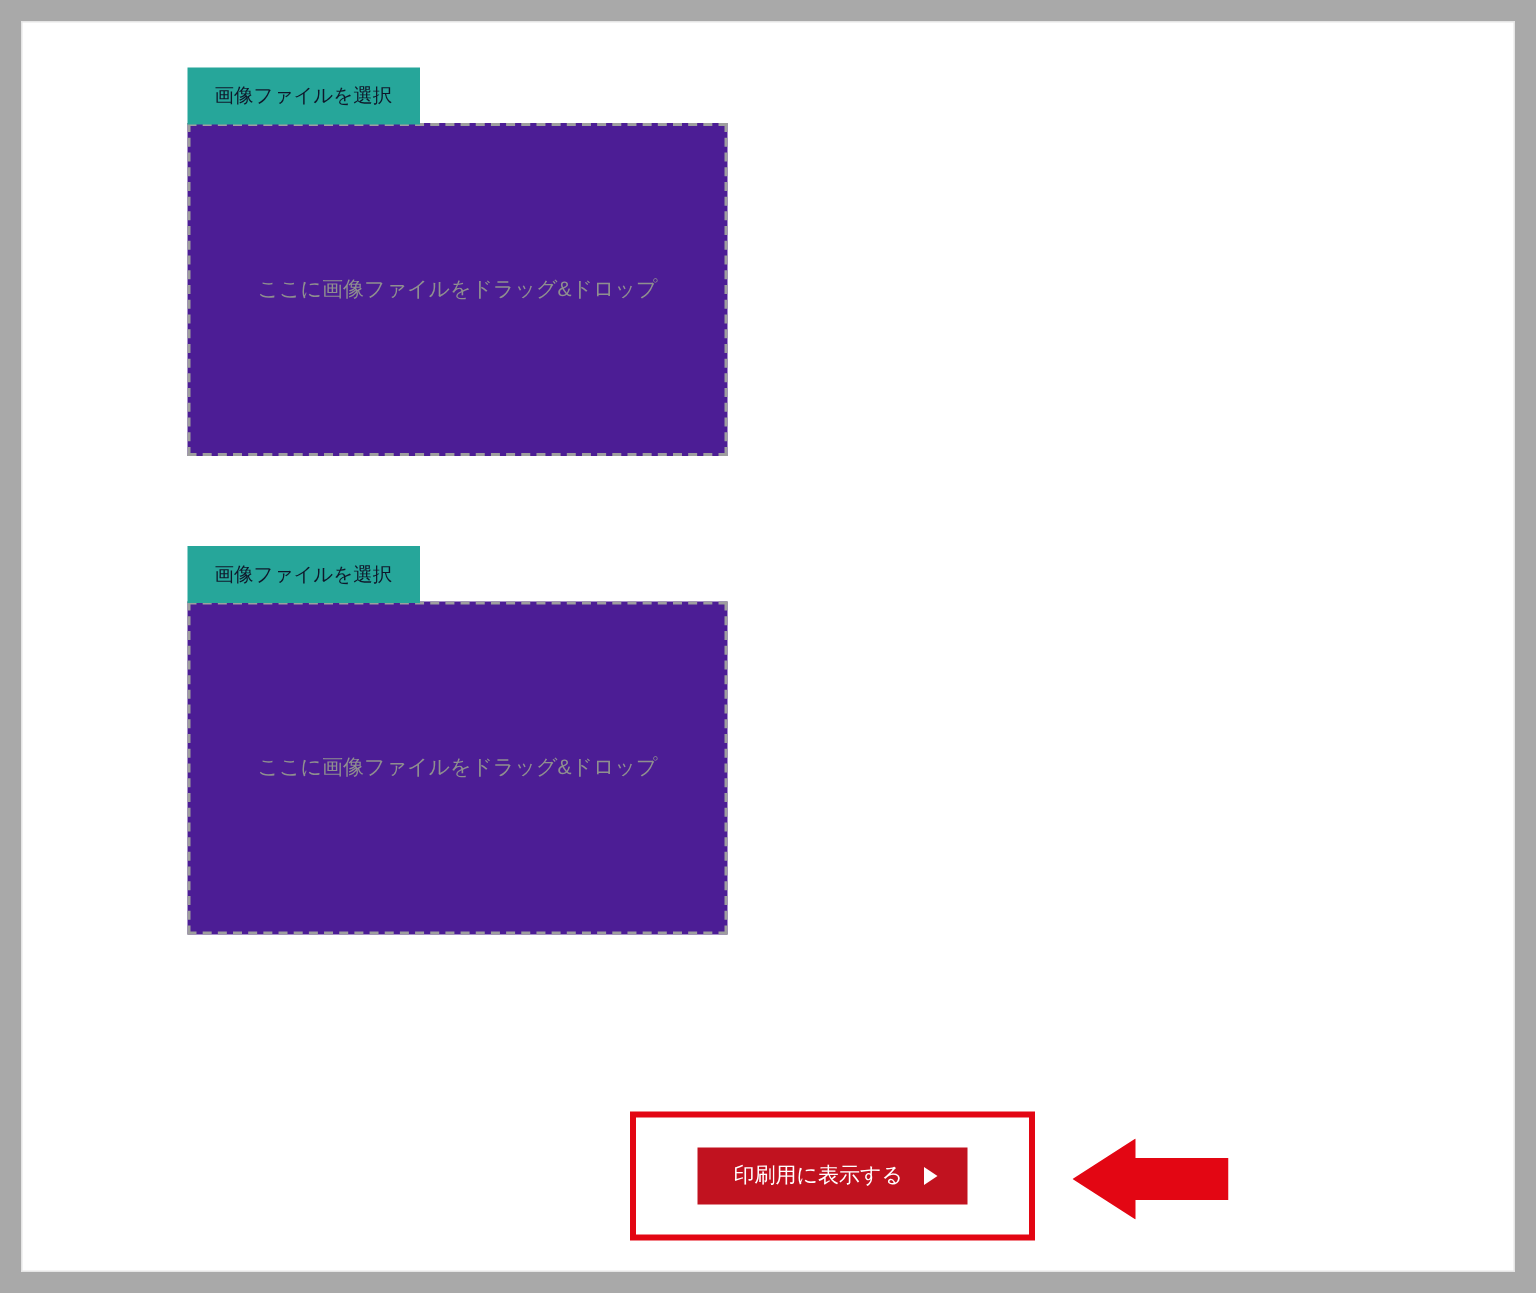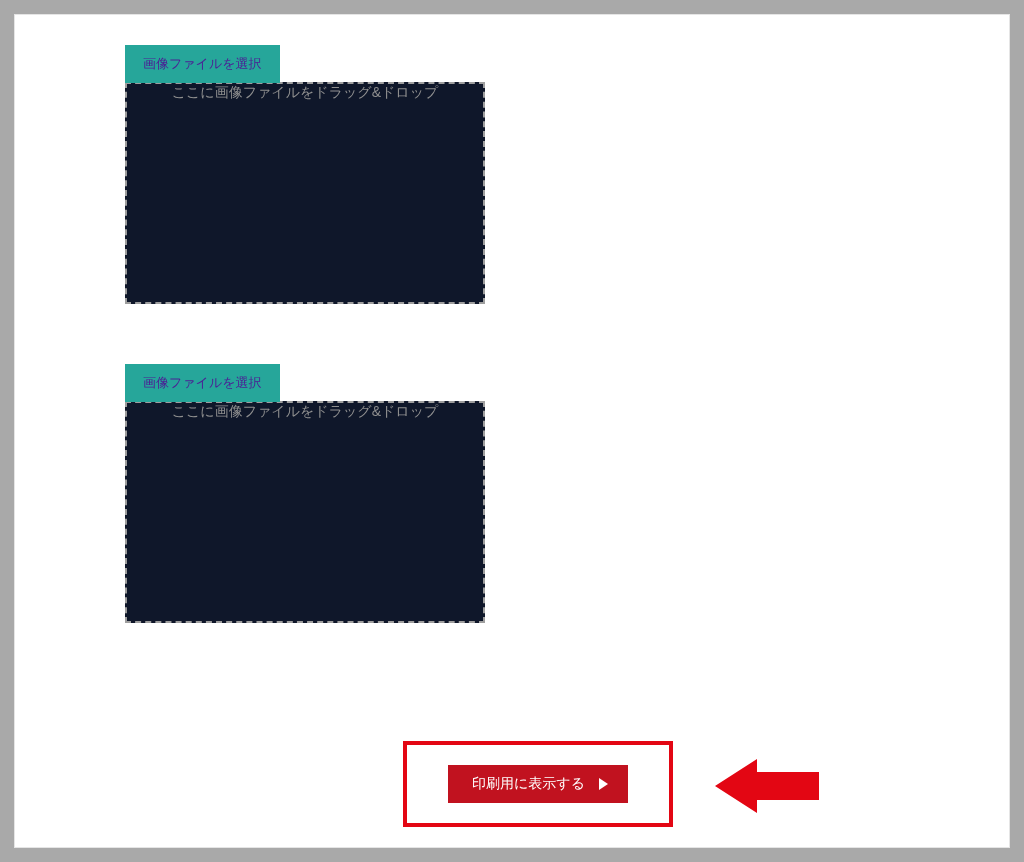--- a/index.html
+++ b/index.html
@@ -25,45 +25,46 @@
     .upload-block {
       margin-bottom: 60px;
     }
     .instruction {
       color: #565656;
       font-size: 14px;
       margin-bottom: 18px;
     }
     .select-btn {
       background: #26a69a;
-      color: #4c1d95;
+      color: #0f172a;
       font-size: 13px;
       border: none;
       padding: 10px 18px;
       cursor: pointer;
       display: inline-block;
       position: relative;
       z-index: 2;
     }
     .dropzone {
       margin-top: -1px;
       width: 360px;
       height: 222px;
       border: 2px dashed #9e9e9e;
-      background: #0f172a;
+      background: #4c1d95;
       display: flex;
+      align-items: center;
       justify-content: center;
     }
     .dropzone-text {
       color: #8f8f8f;
       font-size: 14px;
     }
     .action-area {
       position: absolute;
-      left: 388px;
+      left: 405px;
       bottom: 20px;
       width: 270px;
       height: 86px;
       display: flex;
       align-items: center;
       justify-content: center;
     }
     .action-highlight {
       position: absolute;
       inset: 0;

